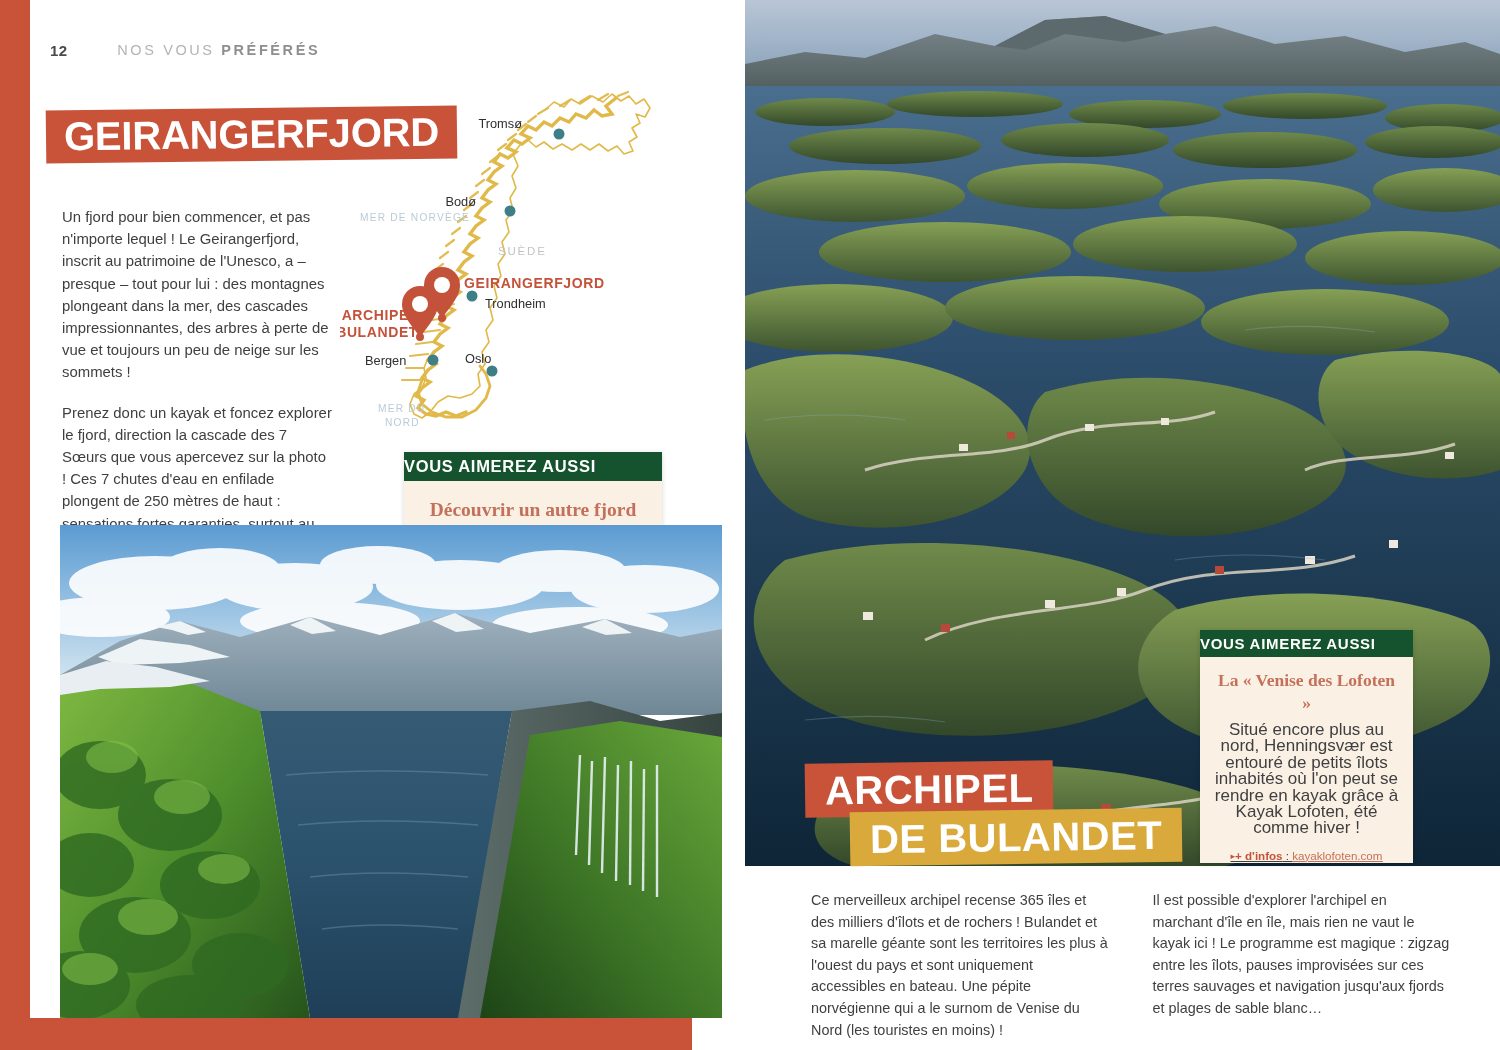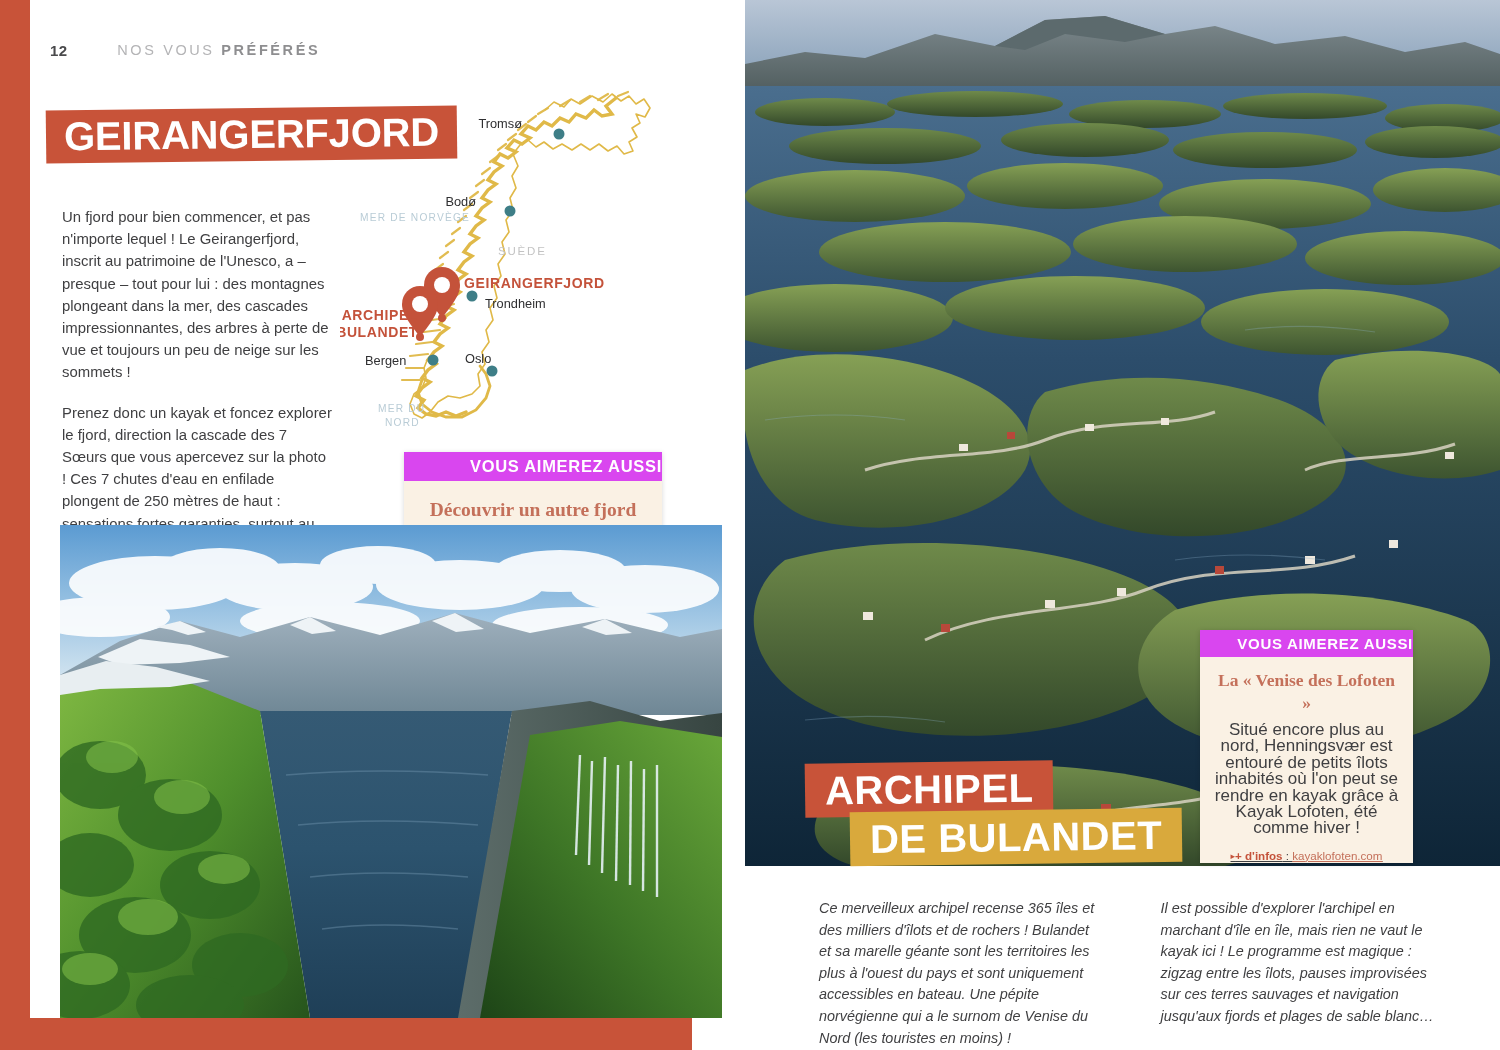--- a/index.html
+++ b/index.html
@@ -33,22 +33,22 @@
   .map-city{font-size:12.8px;fill:#2f2f31;font-family:"Liberation Sans",sans-serif;}
   .map-sea{font-size:10.2px;fill:#b9ccd6;letter-spacing:1.2px;
      font-family:"Liberation Sans",sans-serif;}
   .map-country{font-size:11.5px;fill:#c3c3c3;letter-spacing:1.8px;
      font-family:"Liberation Sans",sans-serif;}
   .map-poi{font-size:14px;font-weight:bold;fill:#C4523A;letter-spacing:0.6px;
      font-family:"Liberation Sans",sans-serif;}
 
   
   .encart{position:absolute;background:#FAF1E4;box-shadow:0 1px 5px rgba(0,0,0,.16);}
-  .encart-head{background:#d946ef;height:29px;display:flex;align-items:center;
-     justify-content:flex-end;}
+  .encart-head{background:#14532d;height:29px;display:flex;align-items:center;
+     justify-content:flex-start;}
   .encart-head span{color:#fff;font-weight:bold;font-size:16.5px;letter-spacing:0.7px;}
   .encart-title{color:#C4705A;text-align:center;font-family:"Liberation Serif",serif;
      font-weight:bold;}
   .encart-text{text-align:center;color:#3f3f41;}
 
   #encart-left{left:374px;top:452px;width:258px;height:232px;}
   #encart-left .encart-title{font-size:19.5px;line-height:25px;margin:16px 18px 10px;}
   #encart-left .encart-text{font-size:11.8px;line-height:17.6px;margin:0 16px;}
 
   
@@ -70,21 +70,21 @@
   #encart-right .encart-title{font-size:17.5px;line-height:23px;margin:12px 14px 7px;}
   #encart-right .encart-text{font-size:17px;line-height:16.4px;margin:0 13px;}
   #encart-link{margin:11px 12px 0;text-align:center;font-size:11.6px;line-height:16px;color:#3f3f41;text-decoration:underline;}
   #encart-link b{color:#C4523A;font-weight:bold;}
   #encart-link a{color:#C4705A;text-decoration:underline;}
   .arrow-glyph{color:#C4523A;font-size:9px;vertical-align:1px;}
 
   #right-cols{position:absolute;left:58px;top:882px;width:655px;
      display:flex;gap:28px;}
   .rcol{width:314px;font-size:14.4px;line-height:21.6px;color:#3f3f41;}
-  .rcol p{margin:16px;font-style:italic;}
+  .rcol p{margin:8px;}
 </style>
 </head>
 <body>
 
 <div id="left-page">
   <div id="left-inner">
 
     <div id="page-header">
       <div id="folio">12</div>
       <div id="section-label"><span>NOS VOUS </span><b>PRÉFÉRÉS</b></div>

